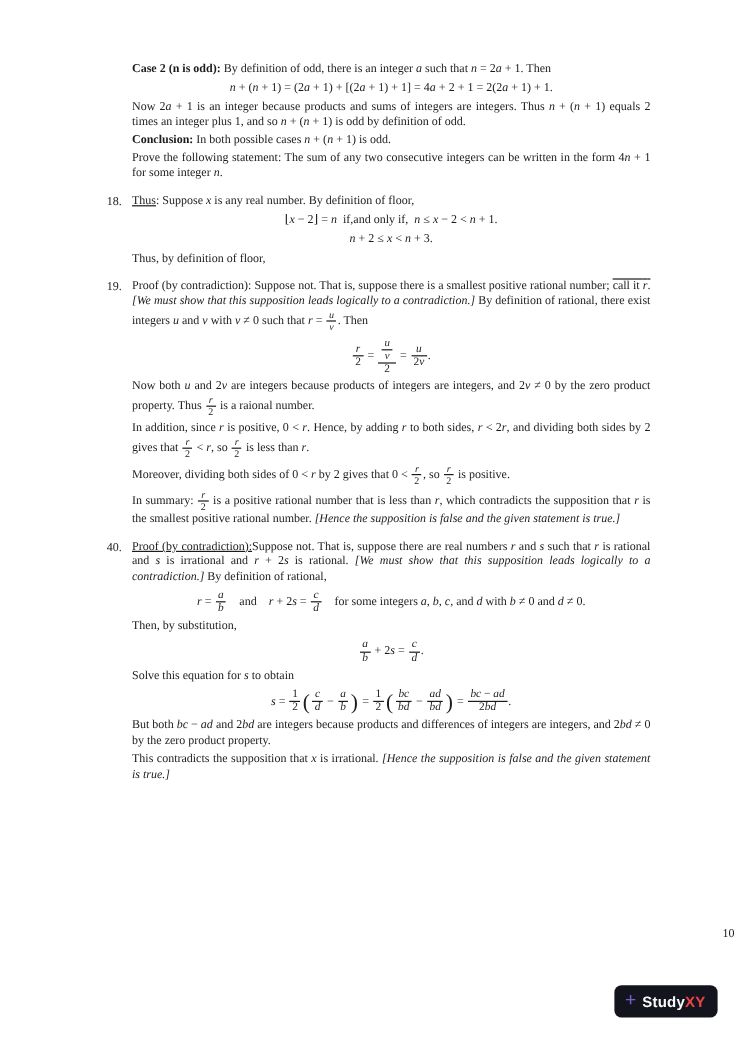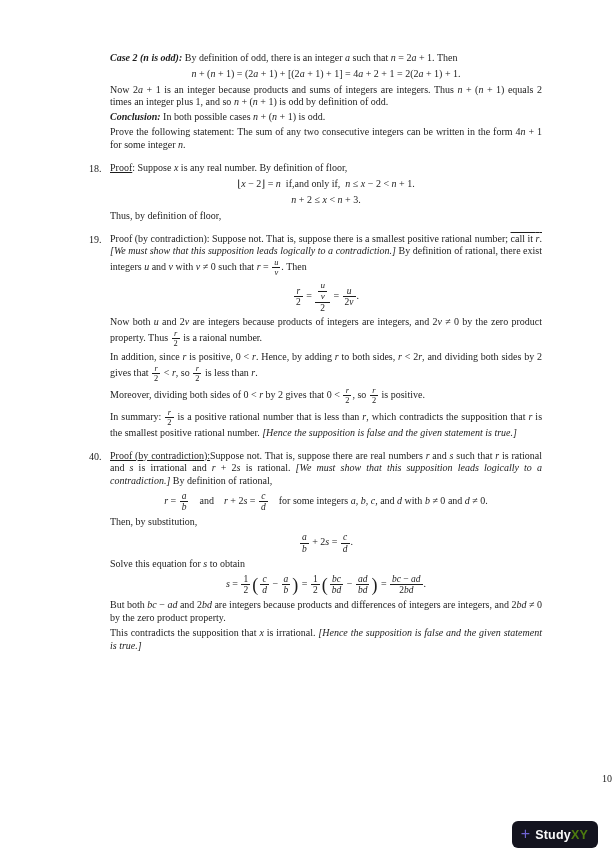--- a/index.html
+++ b/index.html
@@ -9,21 +9,21 @@
     color:#1c1c1c;
   }
   .doc {
     position:absolute; top:49px; left:110px; right:70px;
     font-size:10px; line-height:12.6px; text-align:justify;
   }
   .block { position:relative; margin-bottom:10px; }
   .num { position:absolute; left:-21px; top:1px; }
   .para { margin:2.5px 0; }
   .display { margin:3.5px 0; text-align:center; }
-  .bi { font-weight:bold; font-style:italic; }
+  .bi { font-weight:bold; }
   .it { font-style:italic; }
   .ul { text-decoration:underline; }
   .ov { text-decoration:overline; }
   i { font-style:italic; }
   .frac { display:inline-block; vertical-align:middle; text-align:center; font-size:0.84em; margin:0 1px; }
   .frac .fn { display:block; border-bottom:0.8px solid currentColor; line-height:1.1; padding:0 2px; }
   .frac .fd { display:block; line-height:1.1; padding:0 2px; }
   .display .frac { font-size:0.95em; }
   .bigp { font-size:180%; vertical-align:middle; line-height:0; margin:0 1px; font-weight:300; }
   .page-number {
@@ -36,36 +36,36 @@
     padding:0 10px 0 9px; box-sizing:border-box; cursor:pointer;
   }
   .brand-plus {
     color:#6f63d2; font-family:"Liberation Sans",sans-serif;
     font-size:16px; font-weight:300; margin-right:5px; margin-top:-2px;
   }
   .brand-name {
     font-family:"Liberation Sans",sans-serif; font-size:12.5px; font-weight:bold;
     color:#fafafa; letter-spacing:0.2px;
   }
-  .brand-accent { color:#4d7c0f; }
+  .brand-accent { color:#ef4444; }
 </style>
 </head>
 <body>
 
 <main class="doc" id="doc">
     <section class="block">
       <p class="para"><span class="bi">Case 2 (n is odd): </span>By definition of odd, there is an integer <span class="m"><i>a</i></span> such that <span class="m"><i>n</i> = 2<i>a</i> + 1</span>. Then</p>
       <div class="display"><span class="m"><i>n</i> + (<i>n</i> + 1) = (2<i>a</i> + 1) + [(2<i>a</i> + 1) + 1] = 4<i>a</i> + 2 + 1 = 2(2<i>a</i> + 1) + 1.</span></div>
       <p class="para">Now <span class="m">2<i>a</i> + 1</span> is an integer because products and sums of integers are integers. Thus <span class="m"><i>n</i> + (<i>n</i> + 1)</span> equals 2 times an integer plus 1, and so <span class="m"><i>n</i> + (<i>n</i> + 1)</span> is odd by definition of odd.</p>
       <p class="para"><span class="bi">Conclusion: </span>In both possible cases <span class="m"><i>n</i> + (<i>n</i> + 1)</span> is odd.</p>
       <p class="para">Prove the following statement:  The sum of any two consecutive integers can be written in the form <span class="m">4<i>n</i> + 1</span> for some integer <span class="m"><i>n</i></span>.</p>
     </section>
     <section class="block">
       <span class="num">18.</span>
-      <p class="para"><span class="ul">Proof</span>: Suppose <span class="m"><i>x</i></span> is any real number. By definition of floor,</p>
+      <p class="para"><span class="ul">Thus</span>: Suppose <span class="m"><i>x</i></span> is any real number. By definition of floor,</p>
       <div class="display"><span class="m">⌊<i>x</i> − 2⌋ = <i>n</i></span> if,and only if, <span class="m"><i>n</i> ≤ <i>x</i> − 2 &lt; <i>n</i> + 1.</span></div>
       <div class="display"><span class="m"><i>n</i> + 2 ≤ <i>x</i> &lt; <i>n</i> + 3.</span></div>
       <p class="para">Thus, by definition of floor,</p>
     </section>
     <section class="block">
       <span class="num">19.</span>
       <p class="para">Proof (by contradiction): Suppose not. That is, suppose there is a smallest positive rational number; <span class="ov">call it <span class="m"><i>r</i></span>.</span>  <span class="it">[We must show that this supposition leads logically to a contradiction.]</span>  By definition of rational, there exist integers <span class="m"><i>u</i></span> and <span class="m"><i>v</i></span> with <span class="m"><i>v</i> ≠ 0</span> such that <span class="m"><i>r</i></span> = <span class="frac"><span class="fn"><i>u</i></span><span class="fd"><i>v</i></span></span>. Then</p>
       <div class="display"><span class="frac"><span class="fn"><i>r</i></span><span class="fd">2</span></span> = <span class="frac"><span class="fn"><span class="frac"><span class="fn"><i>u</i></span><span class="fd"><i>v</i></span></span></span><span class="fd">2</span></span> = <span class="frac"><span class="fn"><i>u</i></span><span class="fd">2<i>v</i></span></span>.</div>
       <p class="para">Now both <span class="m"><i>u</i></span> and <span class="m">2<i>v</i></span> are integers because products of integers are integers, and <span class="m">2<i>v</i> ≠ 0</span> by the zero product property. Thus <span class="frac"><span class="fn"><i>r</i></span><span class="fd">2</span></span> is a raional number.</p>
       <p class="para">In addition, since <span class="m"><i>r</i></span> is positive, <span class="m">0 &lt; <i>r</i></span>. Hence, by adding <span class="m"><i>r</i></span> to both sides, <span class="m"><i>r</i> &lt; 2<i>r</i></span>, and dividing both sides by 2 gives that <span class="frac"><span class="fn"><i>r</i></span><span class="fd">2</span></span><span class="m"> &lt; <i>r</i></span>, so <span class="frac"><span class="fn"><i>r</i></span><span class="fd">2</span></span> is less than <span class="m"><i>r</i></span>.</p>

